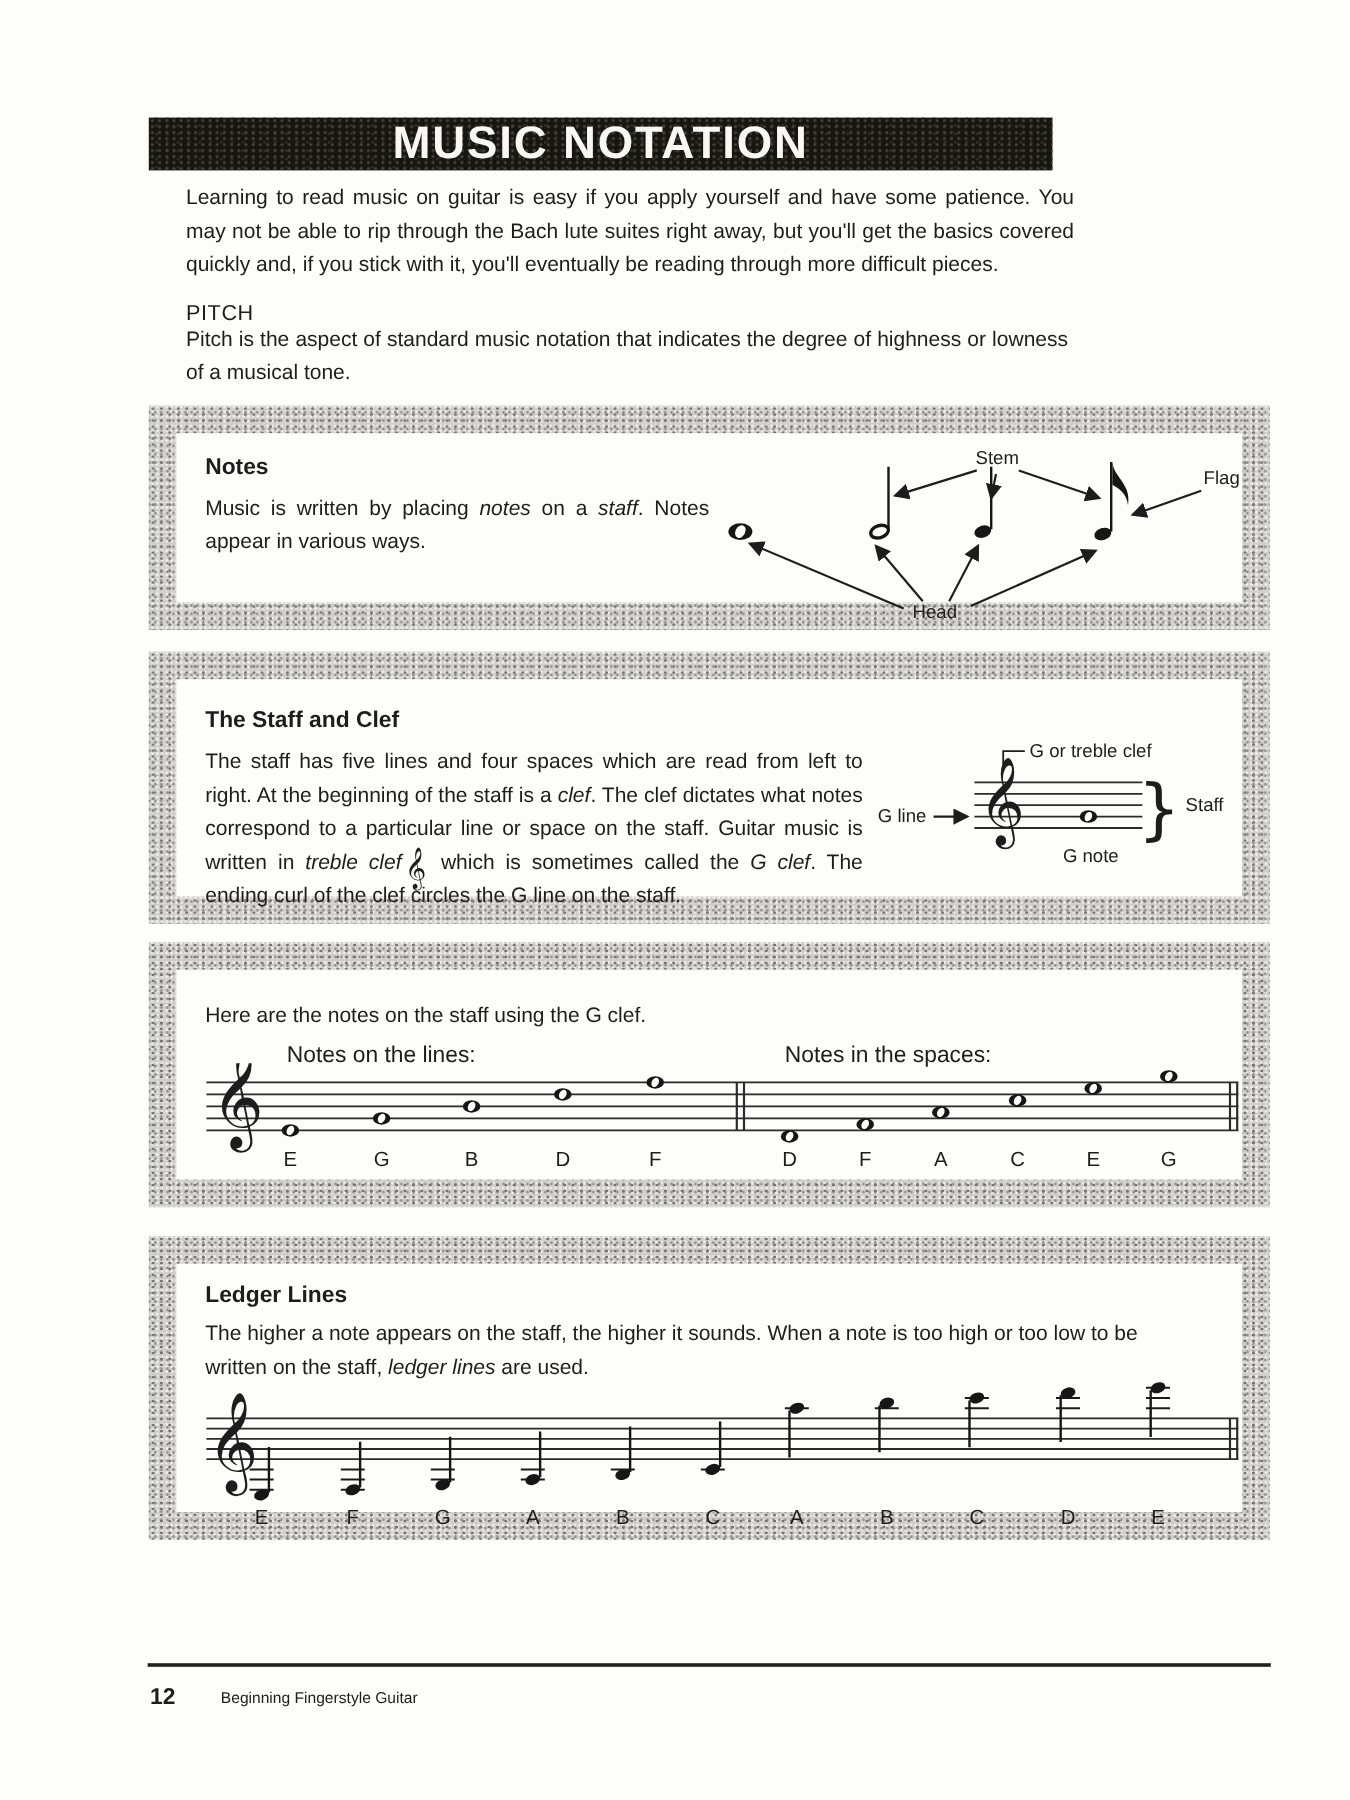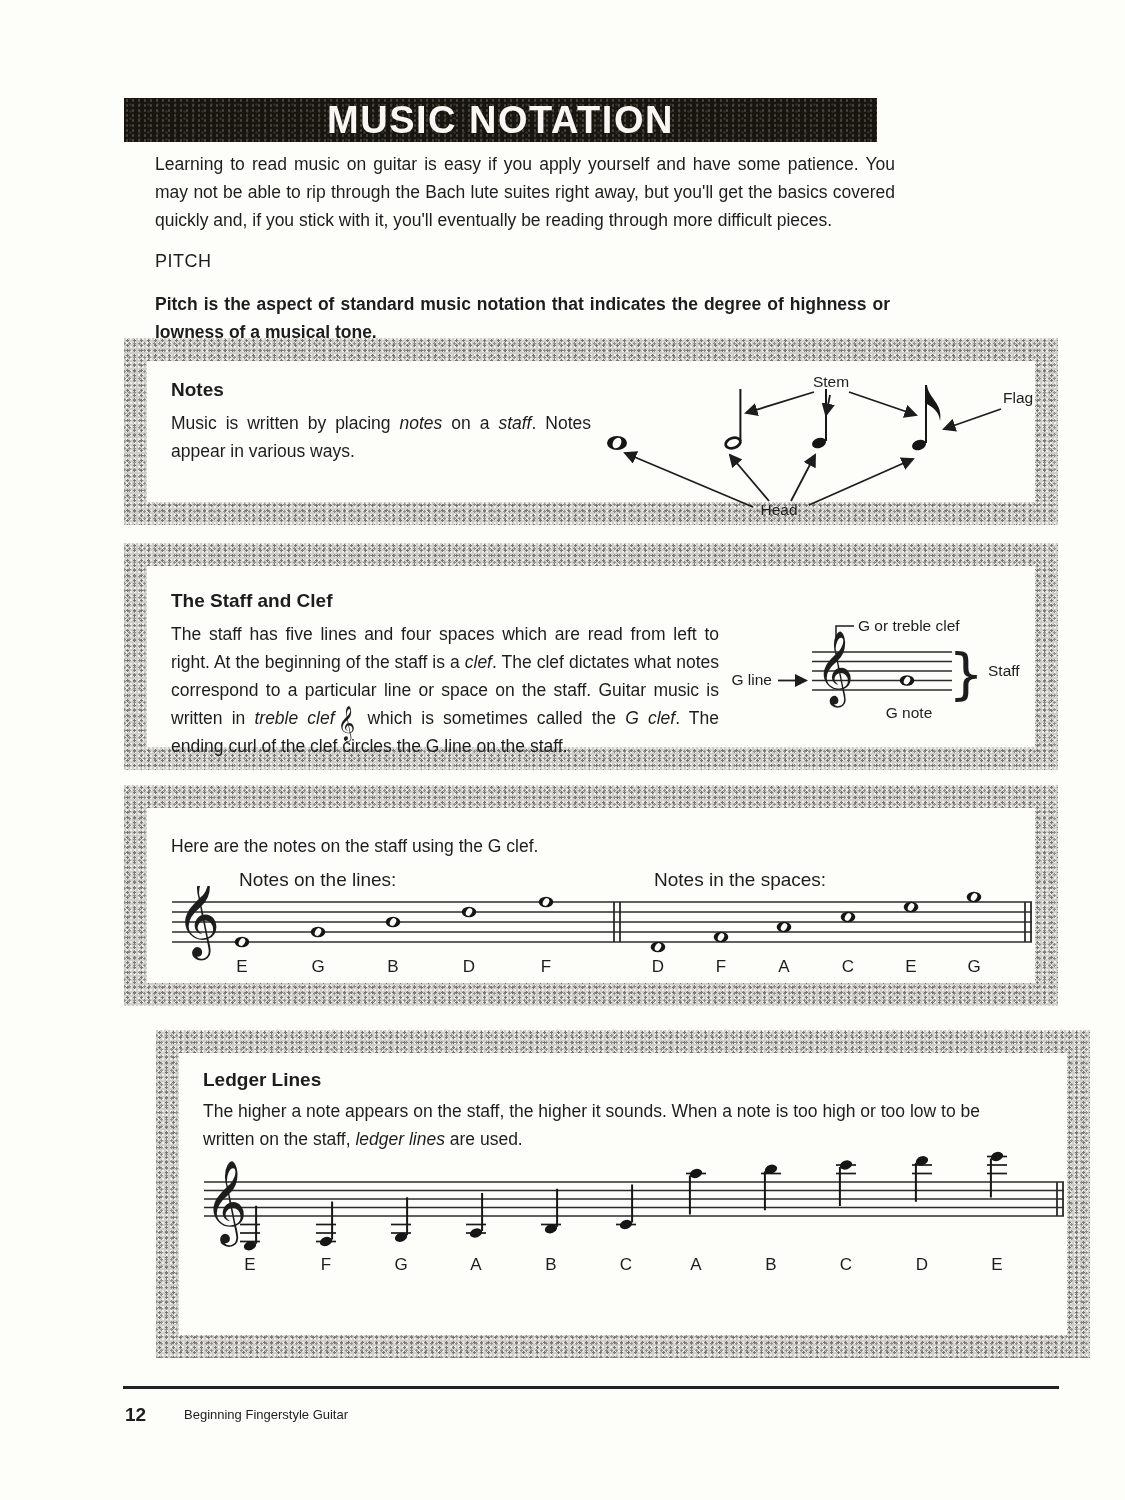--- a/index.html
+++ b/index.html
@@ -79,21 +79,21 @@
     </defs>
   </svg>
 
   <div class="titlebar">
     <span class="ttl">MUSIC NOTATION</span>
   </div>
 
   <p class="body" style="left:155px; top:150px; width:740px;">Learning to read music on guitar is easy if you apply yourself and have some patience.  You may not be able to rip through the Bach lute suites right away, but you'll get the basics covered quickly and, if you stick with it, you'll eventually be reading through more difficult pieces.</p>
 
   <h2 class="secH" style="left:155px; top:251px;">PITCH</h2>
-  <p class="body" style="left:155px; top:290px; width:735px;font-weight:bold;">Pitch is the aspect of standard music notation that indicates the degree of highness or lowness of a musical tone.</p>
+  <p class="body" style="left:155px; top:268px; width:735px;">Pitch is the aspect of standard music notation that indicates the degree of highness or lowness of a musical tone.</p>
 
   <div class="sbox" style="left:124px; top:338px; width:934px; height:187px;">
     <div class="sbox-in">
       <h3 class="boxh" style="left:24px; top:18px;">Notes</h3>
       <p class="body" style="left:24px; top:48px; width:420px; position:absolute;"><span>Music is written by placing </span><i>notes</i><span> on a </span><i>staff</i><span>.  Notes appear in various ways.</span></p>
       <svg class="abs" style="left:436px; top:6px;" width="480" height="160" viewBox="0 0 480 160">
         <g transform="translate(34,76)">
             <ellipse rx="10" ry="7" fill="#161616"></ellipse>
             <ellipse rx="4" ry="5.6" transform="rotate(28)" fill="#fdfdfa"></ellipse>
           </g>
@@ -193,21 +193,21 @@
           <text class="nl" x="557" y="86">F</text>
           <text class="nl" x="620" y="86">A</text>
           <text class="nl" x="684" y="86">C</text>
           <text class="nl" x="747" y="86">E</text>
           <text class="nl" x="810" y="86">G</text>
         </g>
       </svg>
     </div>
   </div>
 
-  <div class="sbox" style="left:124px; top:1030px; width:934px; height:328px;margin-left:32px;">
+  <div class="sbox" style="left:124px; top:1030px; width:934px; height:253px;">
     <div class="sbox-in">
       <h3 class="boxh" style="left:24px; top:16px;">Ledger Lines</h3>
       <p class="body left" style="left:24px; top:44px; width:795px; position:absolute;"><span>The higher a note appears on the staff, the higher it sounds. When a note is too high or too low to be written on the staff, </span><i>ledger lines</i><span> are used.</span></p>
       <svg class="abs" style="left:17px; top:89px;" width="880" height="138" viewBox="0 0 880 138">
         <g class="stf">
           <line x1="8" y1="40" x2="868" y2="40"></line>
           <line x1="8" y1="48.5" x2="868" y2="48.5"></line>
           <line x1="8" y1="57" x2="868" y2="57"></line>
           <line x1="8" y1="65.5" x2="868" y2="65.5"></line>
           <line x1="8" y1="74" x2="868" y2="74"></line>

